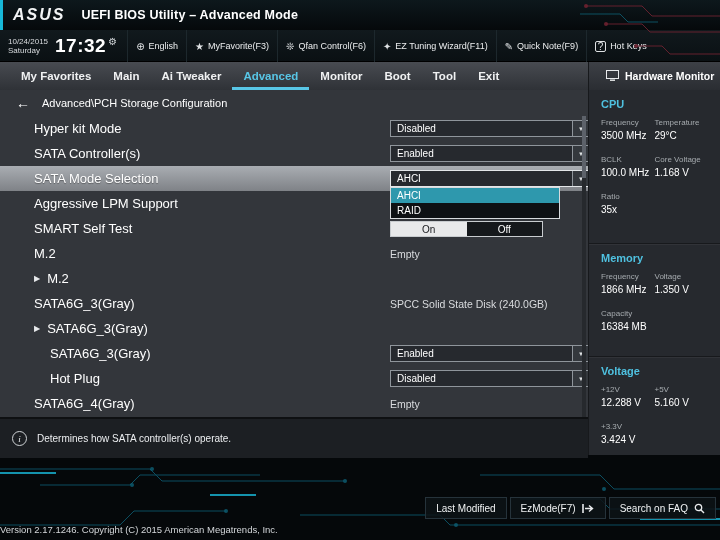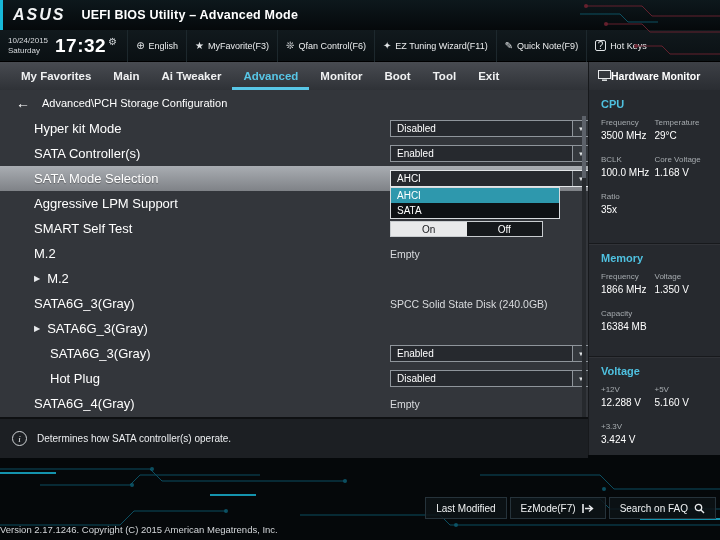--- a/index.html
+++ b/index.html
@@ -5,37 +5,37 @@
   *{margin:0;padding:0;box-sizing:border-box}
   html,body{width:720px;height:540px;background:#000;font-family:"Liberation Sans","DejaVu Sans",sans-serif;}
   #screen{position:relative;width:720px;height:540px;overflow:hidden;background:#07090b;color:#fff}
 
   
   .hdr{position:absolute;left:0;top:0;width:720px;height:30px;background:linear-gradient(180deg,#0d181c 0%,#05090b 100%);border-left:3px solid #17b8d8;display:flex;align-items:center;z-index:5}
   .brand{font-weight:bold;font-style:italic;font-size:16px;letter-spacing:2px;color:#f2f4f5;padding:0 16px 0 10px}
   .hdr-title{font-size:12.5px;font-weight:bold;color:#fff;letter-spacing:.2px}
 
   
-  .infobar{position:absolute;left:0;top:30px;width:720px;height:32px;background:linear-gradient(180deg,#11191d,#0a1013);display:flex;align-items:center;z-index:5;border-bottom:1px solid #000}
+  .infobar{position:absolute;left:0;top:30px;width:720px;height:32px;background:linear-gradient(180deg,#11191d,#0a1013);display:flex;align-items:flex-start;z-index:5;border-bottom:1px solid #000}
   .clock{display:flex;align-items:center;padding:0 8px;height:32px}
   .datewrap{font-size:8px;line-height:9.5px;color:#d7dadd}
   .time{font-size:19px;font-weight:bold;color:#fff;margin-left:7px;letter-spacing:.5px}
   .gear{font-size:10px;color:#cfd3d6;margin-left:2px;margin-bottom:9px;cursor:pointer}
   .qbtns{display:flex;height:32px;margin-left:2px}
   .qbtn{display:flex;align-items:center;gap:4px;padding:0 8px;font-size:9px;color:#eceeef;border-left:1px solid #1d282d;cursor:pointer;white-space:nowrap}
   .qbtn .ic{font-size:10px;color:#dfe2e4}
   .qm{width:11px;height:11px;border:1px solid #dfe2e4;border-radius:2px;display:flex;align-items:center;justify-content:center;font-size:8px}
 
   
   .tabbar{position:absolute;left:0;top:62px;width:588px;height:28px;background:linear-gradient(180deg,#484b51,#2f3237);display:flex;align-items:stretch;padding-left:10px;z-index:4}
   .tab{display:flex;align-items:center;padding:0 11px;font-size:11.5px;font-weight:bold;color:#f0f1f2;cursor:pointer}
   .tab.active{color:#58c6e6;border-bottom:3px solid #58c6e6;padding-top:3px}
 
   
-  .hwhdr{position:absolute;left:588px;top:62px;width:132px;height:28px;background:linear-gradient(180deg,#3d4046,#2a2d32);display:flex;align-items:center;padding-left:9px;z-index:4;border-left:1px solid #17191c}
+  .hwhdr{position:absolute;left:588px;top:62px;width:132px;height:28px;background:linear-gradient(180deg,#3d4046,#2a2d32);display:flex;align-items:center;gap:6px;padding-left:17px;z-index:4;border-left:1px solid #17191c}
   .hwhdr span{font-size:10.5px;font-weight:bold;color:#fff}
   .sidebar{position:absolute;left:588px;top:90px;width:132px;height:365px;background:#26292e;z-index:3;border-left:1px solid #17191c}
   .sec{padding:8px 12px 0 12px;overflow:hidden}
   .sec.b{border-top:1px solid #17191c;box-shadow:inset 0 1px 0 rgba(255,255,255,.05)}
   .sec h3{font-size:11px;color:#4fc1e0;font-weight:bold;margin-bottom:8px}
   .pair{display:flex;margin-bottom:14px}
   .cell{width:50%}
   .cl{font-size:8px;color:#a6abaf;margin-bottom:3px}
   .cv{font-size:10px;color:#fff}
   .sec-cpu{height:153px}.sec-mem{height:113px}.sec-volt{height:99px}
@@ -292,21 +292,21 @@
       </div>
     </div>
 
     <div class="row">
       <span class="lbl">SATA6G_4(Gray)</span>
       <span class="val">Empty</span>
     </div>
 
     <div class="ddlist">
       <div class="ddopt selected">AHCI</div>
-      <div class="ddopt">SATA</div>
+      <div class="ddopt">RAID</div>
     </div>
 
     <div class="scroll">
         <div class="thumb"></div>
       </div>
   </main>
 
   <div class="descbar">
     <span class="info-ic">i</span>
     <span class="desctext">Determines how SATA controller(s) operate.</span>

